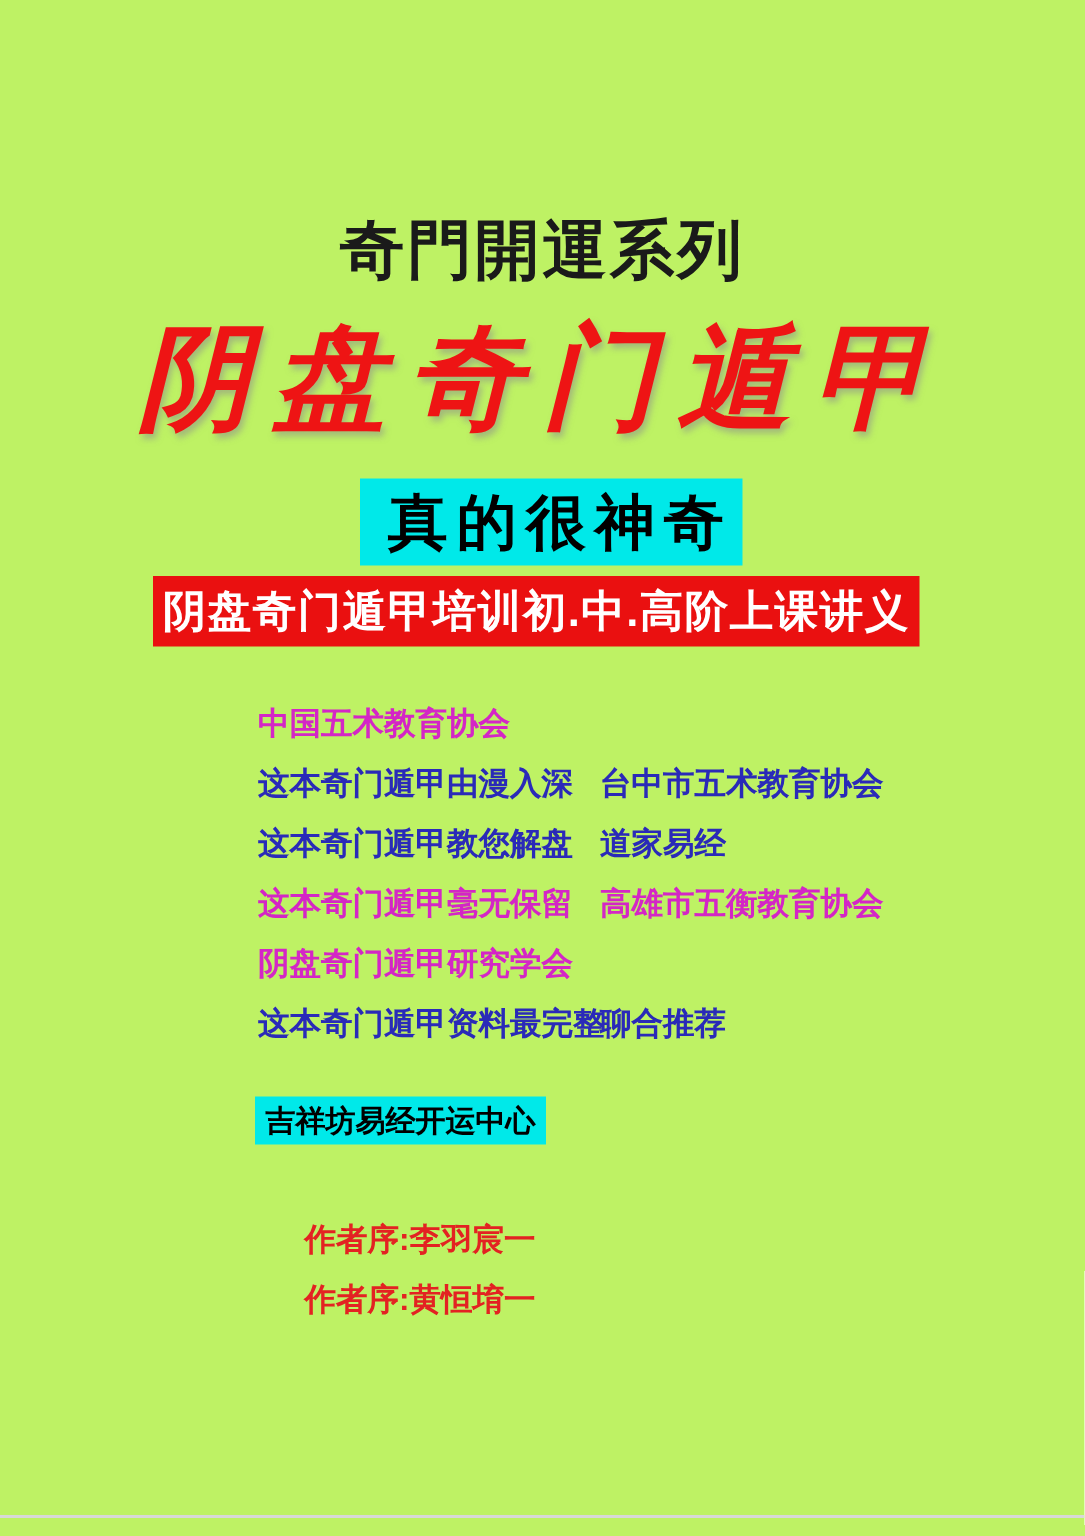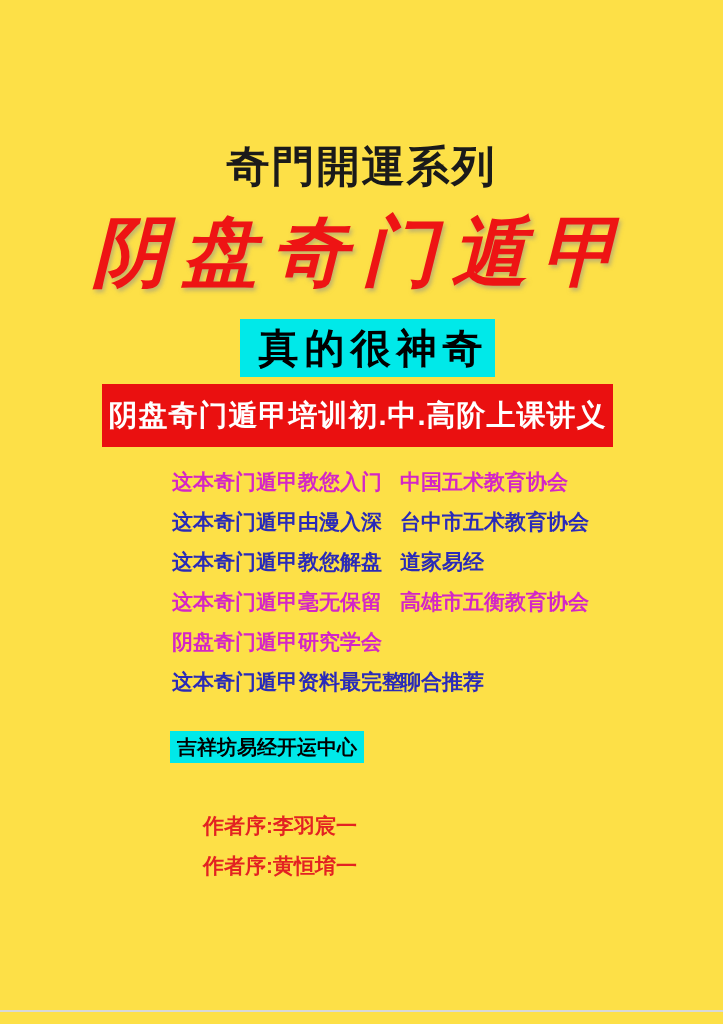--- a/index.html
+++ b/index.html
@@ -7,21 +7,21 @@
     padding: 0;
     background: #ffffff;
   }
   body {
     font-family: "Liberation Sans", "DejaVu Sans", sans-serif;
   }
   .page {
     position: relative;
     width: 723px;
     height: 1024px;
-    background: #fde047;
+    background: #bef264;
     overflow: hidden;
   }
   .series-title {
     position: absolute;
     top: 138px;
     left: 0;
     width: 100%;
     text-align: center;
     font-size: 43px;
     font-weight: 800;
@@ -59,21 +59,21 @@
     color: #000000;
     letter-spacing: 6px;
     white-space: nowrap;
     margin-left: 12px;
   }
   .banner {
     position: absolute;
     top: 384px;
     left: 102px;
     width: 511px;
-    height: 63px;
+    height: 47px;
     background: var(--banner-red, #ea1010);
     display: flex;
     align-items: center;
     justify-content: center;
   }
   .banner span {
     color: var(--banner-text, #ffffff);
     font-size: 29px;
     font-weight: 700;
     letter-spacing: 1px;
@@ -150,21 +150,20 @@
   <div class="tagline-box">
     <span>真的很神奇</span>
   </div>
 
   <div class="banner">
     <span>阴盘奇门遁甲培训初.中.高阶上课讲义</span>
   </div>
 
   <div class="list-area">
     <div class="list-row">
-      <div class="feature-cell c-magenta">这本奇门遁甲教您入门</div>
       <div class="endorse-cell c-magenta">中国五术教育协会</div>
     </div>
     <div class="list-row">
       <div class="feature-cell c-blue">这本奇门遁甲由漫入深</div>
       <div class="endorse-cell c-blue">台中市五术教育协会</div>
     </div>
     <div class="list-row">
       <div class="feature-cell c-blue">这本奇门遁甲教您解盘</div>
       <div class="endorse-cell c-blue">道家易经</div>
     </div>

